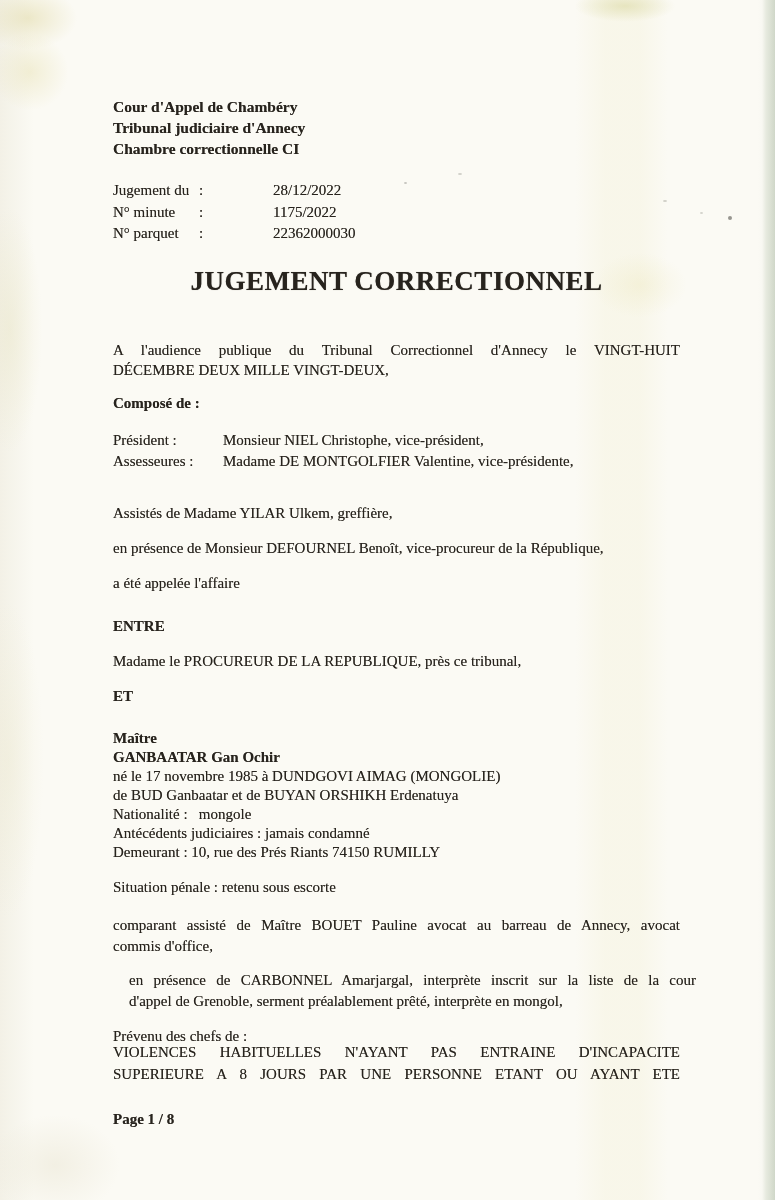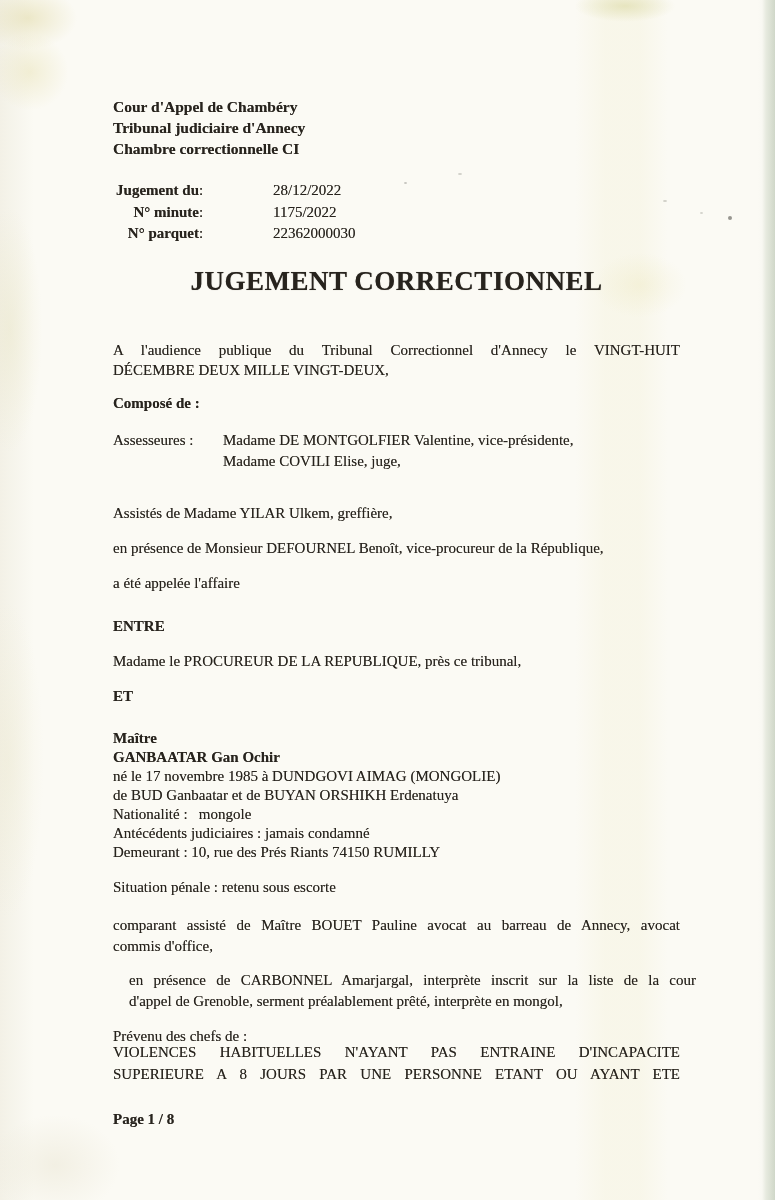--- a/index.html
+++ b/index.html
@@ -31,21 +31,21 @@
   .txt{
     font-size:15px;line-height:20px;
     text-shadow:0 0 0.6px rgba(45,40,32,0.55);
   }
   b,.bold{font-weight:bold;}
   .just{text-align:justify;text-align-last:justify;}
 
   .court-header{top:96px;line-height:21px;font-weight:bold;font-size:15.5px;}
   .meta{top:180px;line-height:21.5px;}
   .meta-row{display:grid;grid-template-columns:86px 74px 1fr;}
-  .meta-row .lbl{font-weight:bold;text-align:right;}
+  .meta-row .lbl{font-weight:normal;}
   .doc-title{top:266px;text-align:center;font-weight:bold;font-size:27px;line-height:30px;letter-spacing:0.5px;text-shadow:0 0 0.7px rgba(35,30,25,0.6);}
   .audience{top:340px;}
   .compose-heading{top:393px;font-weight:bold;}
   .composition{top:430px;line-height:21.3px;}
   .comp-row{display:grid;grid-template-columns:110px 1fr;}
   .clerk{top:503px;}
   .prosecutor{top:538px;}
   .case-called{top:573px;}
   .entre{top:616px;font-weight:bold;}
   .plaintiff{top:651px;}
@@ -102,26 +102,29 @@
 
     <div class="blk txt audience">
       <div class="just">A l'audience publique du Tribunal Correctionnel d'Annecy le VINGT-HUIT</div>
       <div>DÉCEMBRE DEUX MILLE VINGT-DEUX,</div>
     </div>
 
     <div class="blk txt compose-heading">Composé de :</div>
 
     <div class="blk txt composition">
       <div class="comp-row">
+        <span>Président :</span>
+        <span>Monsieur NIEL Christophe, vice-président,</span>
+      </div>
+      <div class="comp-row">
         <span>Assesseures :</span>
         <span>Madame DE MONTGOLFIER Valentine, vice-présidente,</span>
       </div>
       <div class="comp-row">
         <span></span>
-        <span>Madame COVILI Elise, juge,</span>
       </div>
     </div>
 
     <div class="blk txt clerk">Assistés de Madame YILAR Ulkem, greffière,</div>
     <div class="blk txt prosecutor">en présence de Monsieur DEFOURNEL Benoît, vice-procureur de la République,</div>
     <div class="blk txt case-called">a été appelée l'affaire</div>
 
     <div class="blk txt entre">ENTRE</div>
     <div class="blk txt plaintiff">Madame le PROCUREUR DE LA REPUBLIQUE, près ce tribunal,</div>
     <div class="blk txt et">ET</div>

